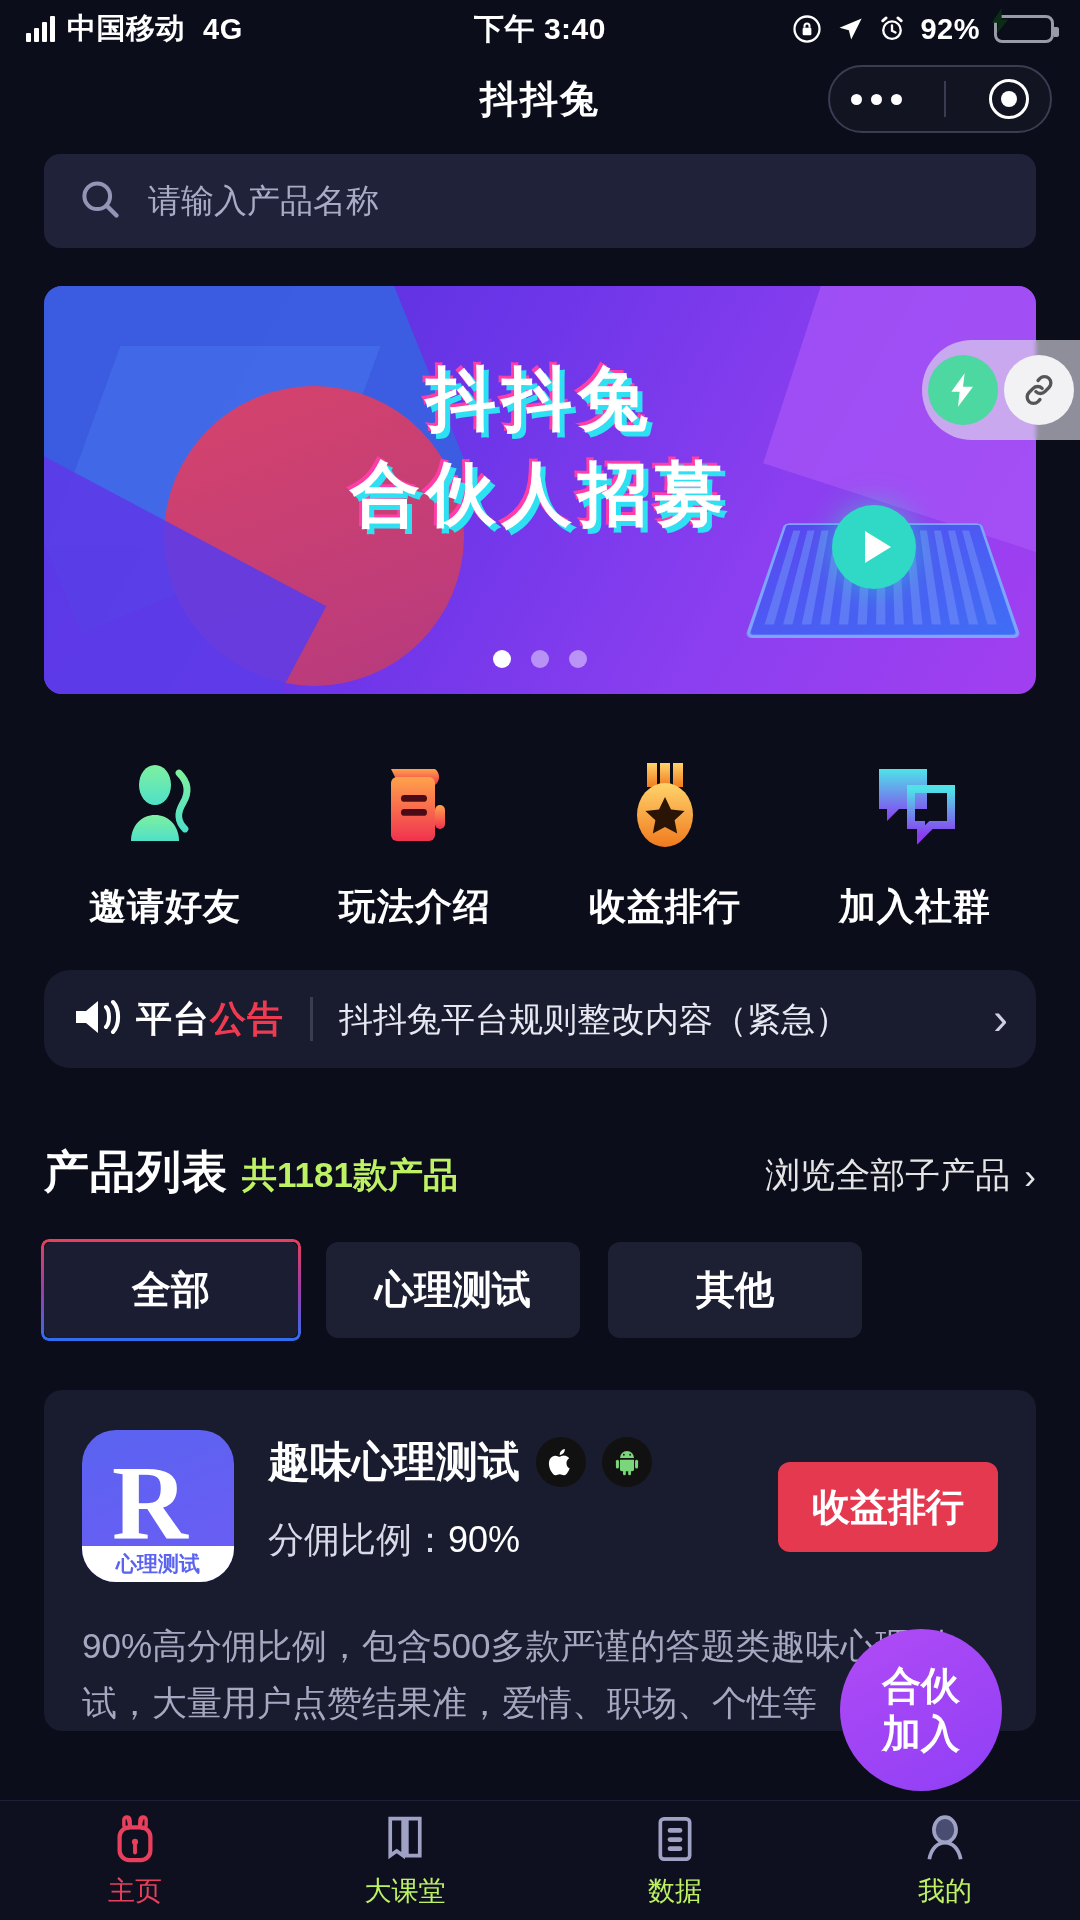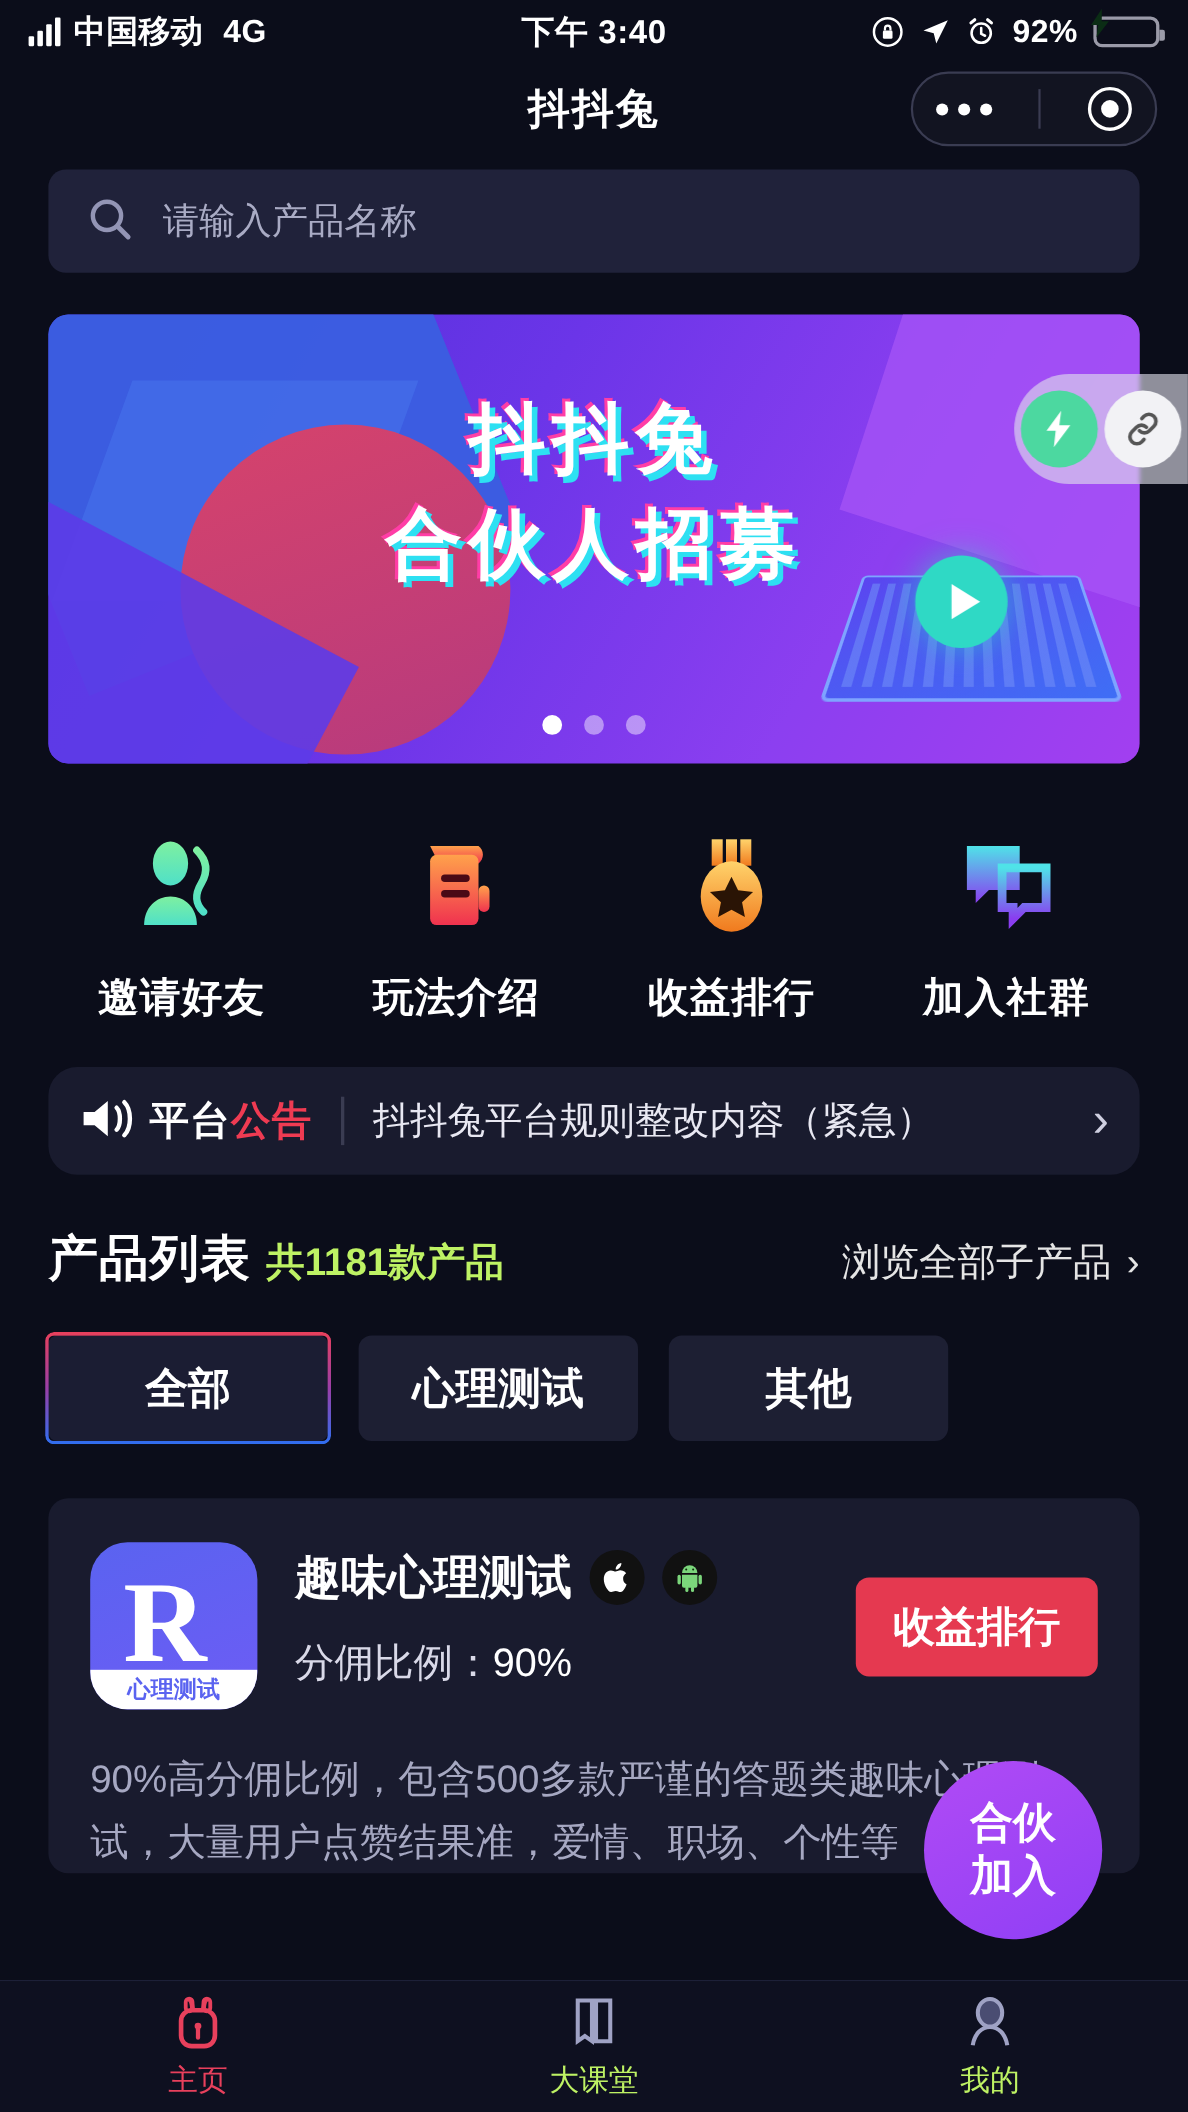--- a/index.html
+++ b/index.html
@@ -146,21 +146,21 @@
   .notice .bar{width:3px;height:44px;background:#3a3c52;margin:0 26px;}
   .notice .scroll{flex:1;overflow:hidden;height:98px;position:relative;}
   .notice .scroll div{font-size:34px;color:#e8e8f2;line-height:98px;white-space:nowrap;}
   .notice .scroll div:nth-child(2){color:#c9c9dd;}
   .chev{font-size:44px;color:#cfcfe0;margin-left:18px;}
 
   
   .sechead{
     margin:46px 44px 0;display:flex;align-items:baseline;
   }
-  .sechead .t1{font-size:45px;font-weight:900;letter-spacing:1px;}
+  .sechead .t1{font-size:45px;font-weight:900;letter-spacing:1px;margin-top:28px;}
   .sechead .t2{font-size:35px;color:#bef264;margin-left:14px;font-weight:700;}
   .sechead .more{margin-left:auto;font-size:35px;color:#e5e5e5;display:flex;align-items:center;gap:14px;}
 
   
   .tabs{margin:40px 44px 0;display:flex;gap:28px;}
   .tab{
     width:254px;height:96px;border-radius:12px;background:#1d1f33;
     display:flex;align-items:center;justify-content:center;
     font-size:39px;font-weight:700;color:#fff;
   }
@@ -505,20 +505,31 @@
   <div class="tb">
     <span class="ic">
       <svg width="46" height="48" viewBox="0 0 24 26">
         <path d="M4 2h7v20l-3.5-2.5L4 22z" fill="none" stroke="#9fa2c4" stroke-width="2"></path>
         <path d="M13 2h7v20h-7z" fill="none" stroke="#9fa2c4" stroke-width="2"></path>
       </svg>
     </span>
     <span class="lb">大课堂</span>
   </div>
 
+  <div class="tb">
+    <span class="ic">
+      <svg width="44" height="48" viewBox="0 0 24 26">
+        <rect x="4" y="2" width="16" height="22" rx="2" fill="none" stroke="#9fa2c4" stroke-width="2"></rect>
+        <rect x="8" y="7" width="8" height="2.6" rx="1.3" fill="#9fa2c4"></rect>
+        <rect x="8" y="12" width="8" height="2.6" rx="1.3" fill="#9fa2c4"></rect>
+        <rect x="8" y="17" width="8" height="2.6" rx="1.3" fill="#9fa2c4"></rect>
+      </svg>
+    </span>
+    <span class="lb">数据</span>
+  </div>
 
   <div class="tb">
     <span class="ic">
       <svg width="46" height="48" viewBox="0 0 24 26">
         <ellipse cx="12" cy="8" rx="6" ry="6.8" fill="#4a4d72" stroke="#9fa2c4" stroke-width="2"></ellipse>
         <path d="M3.5 24c1-6 4.6-9 8.5-9s7.5 3 8.5 9" fill="none" stroke="#9fa2c4" stroke-width="2"></path>
       </svg>
     </span>
     <span class="lb">我的</span>
   </div>

